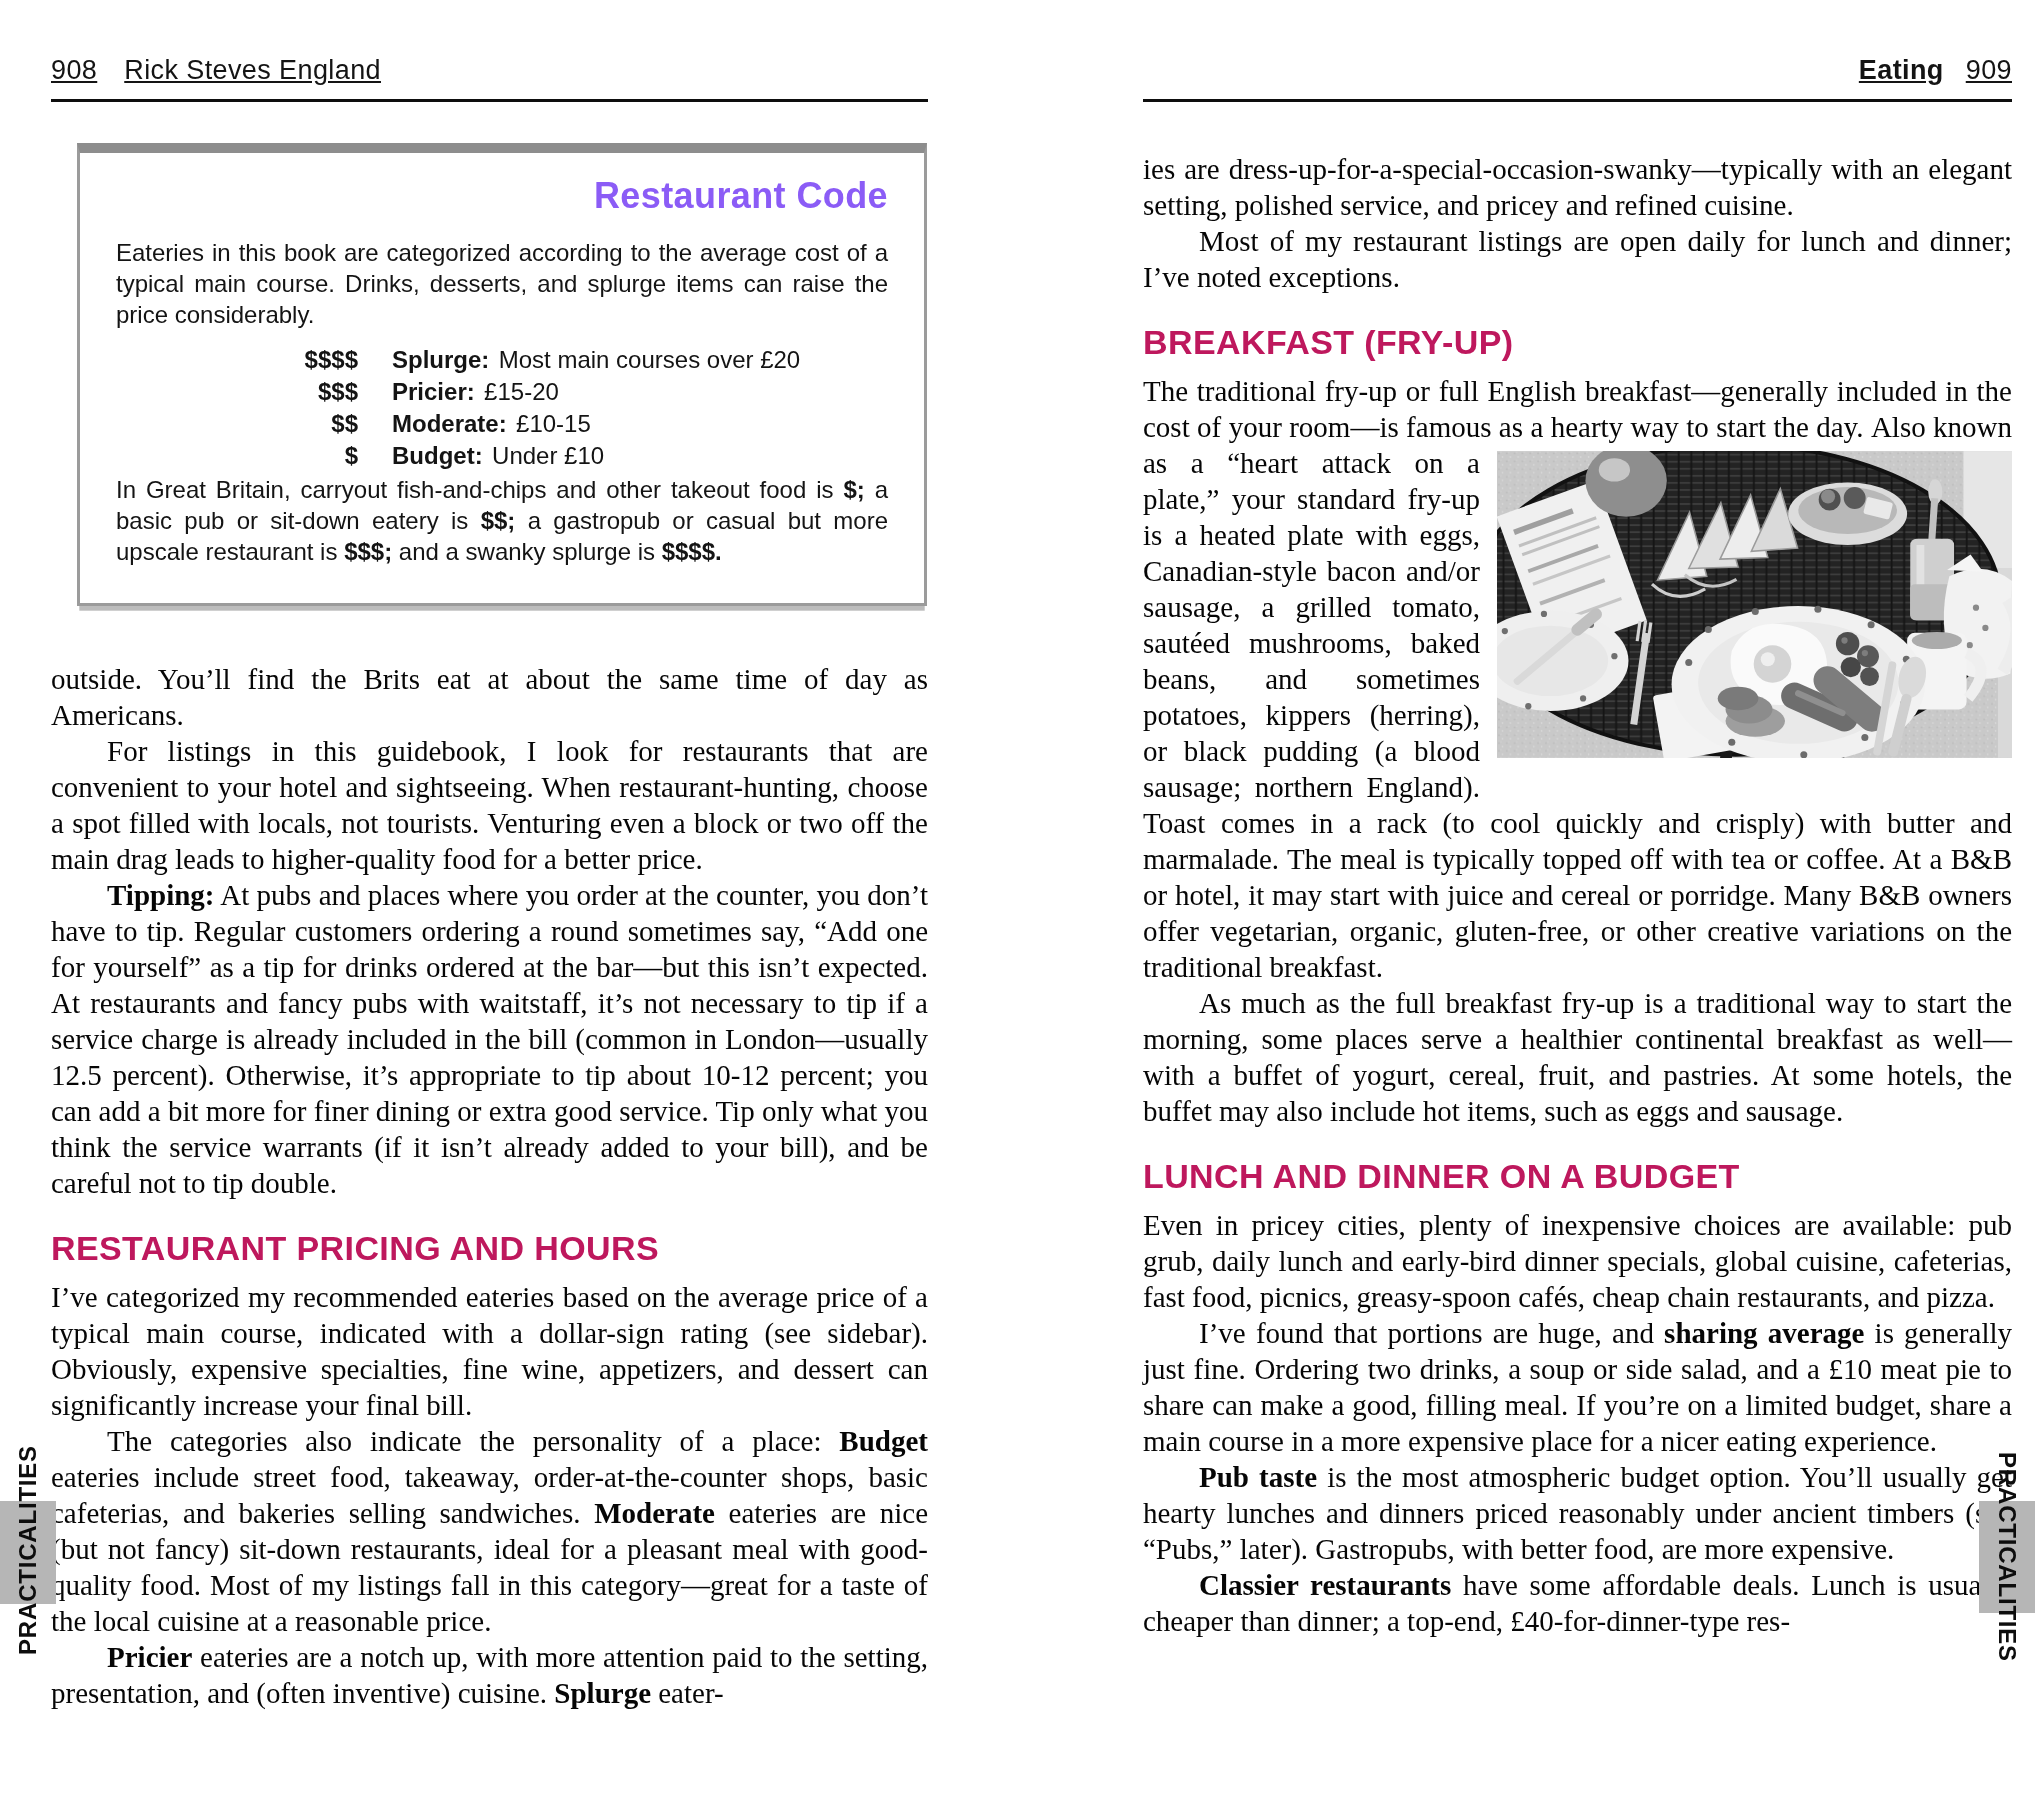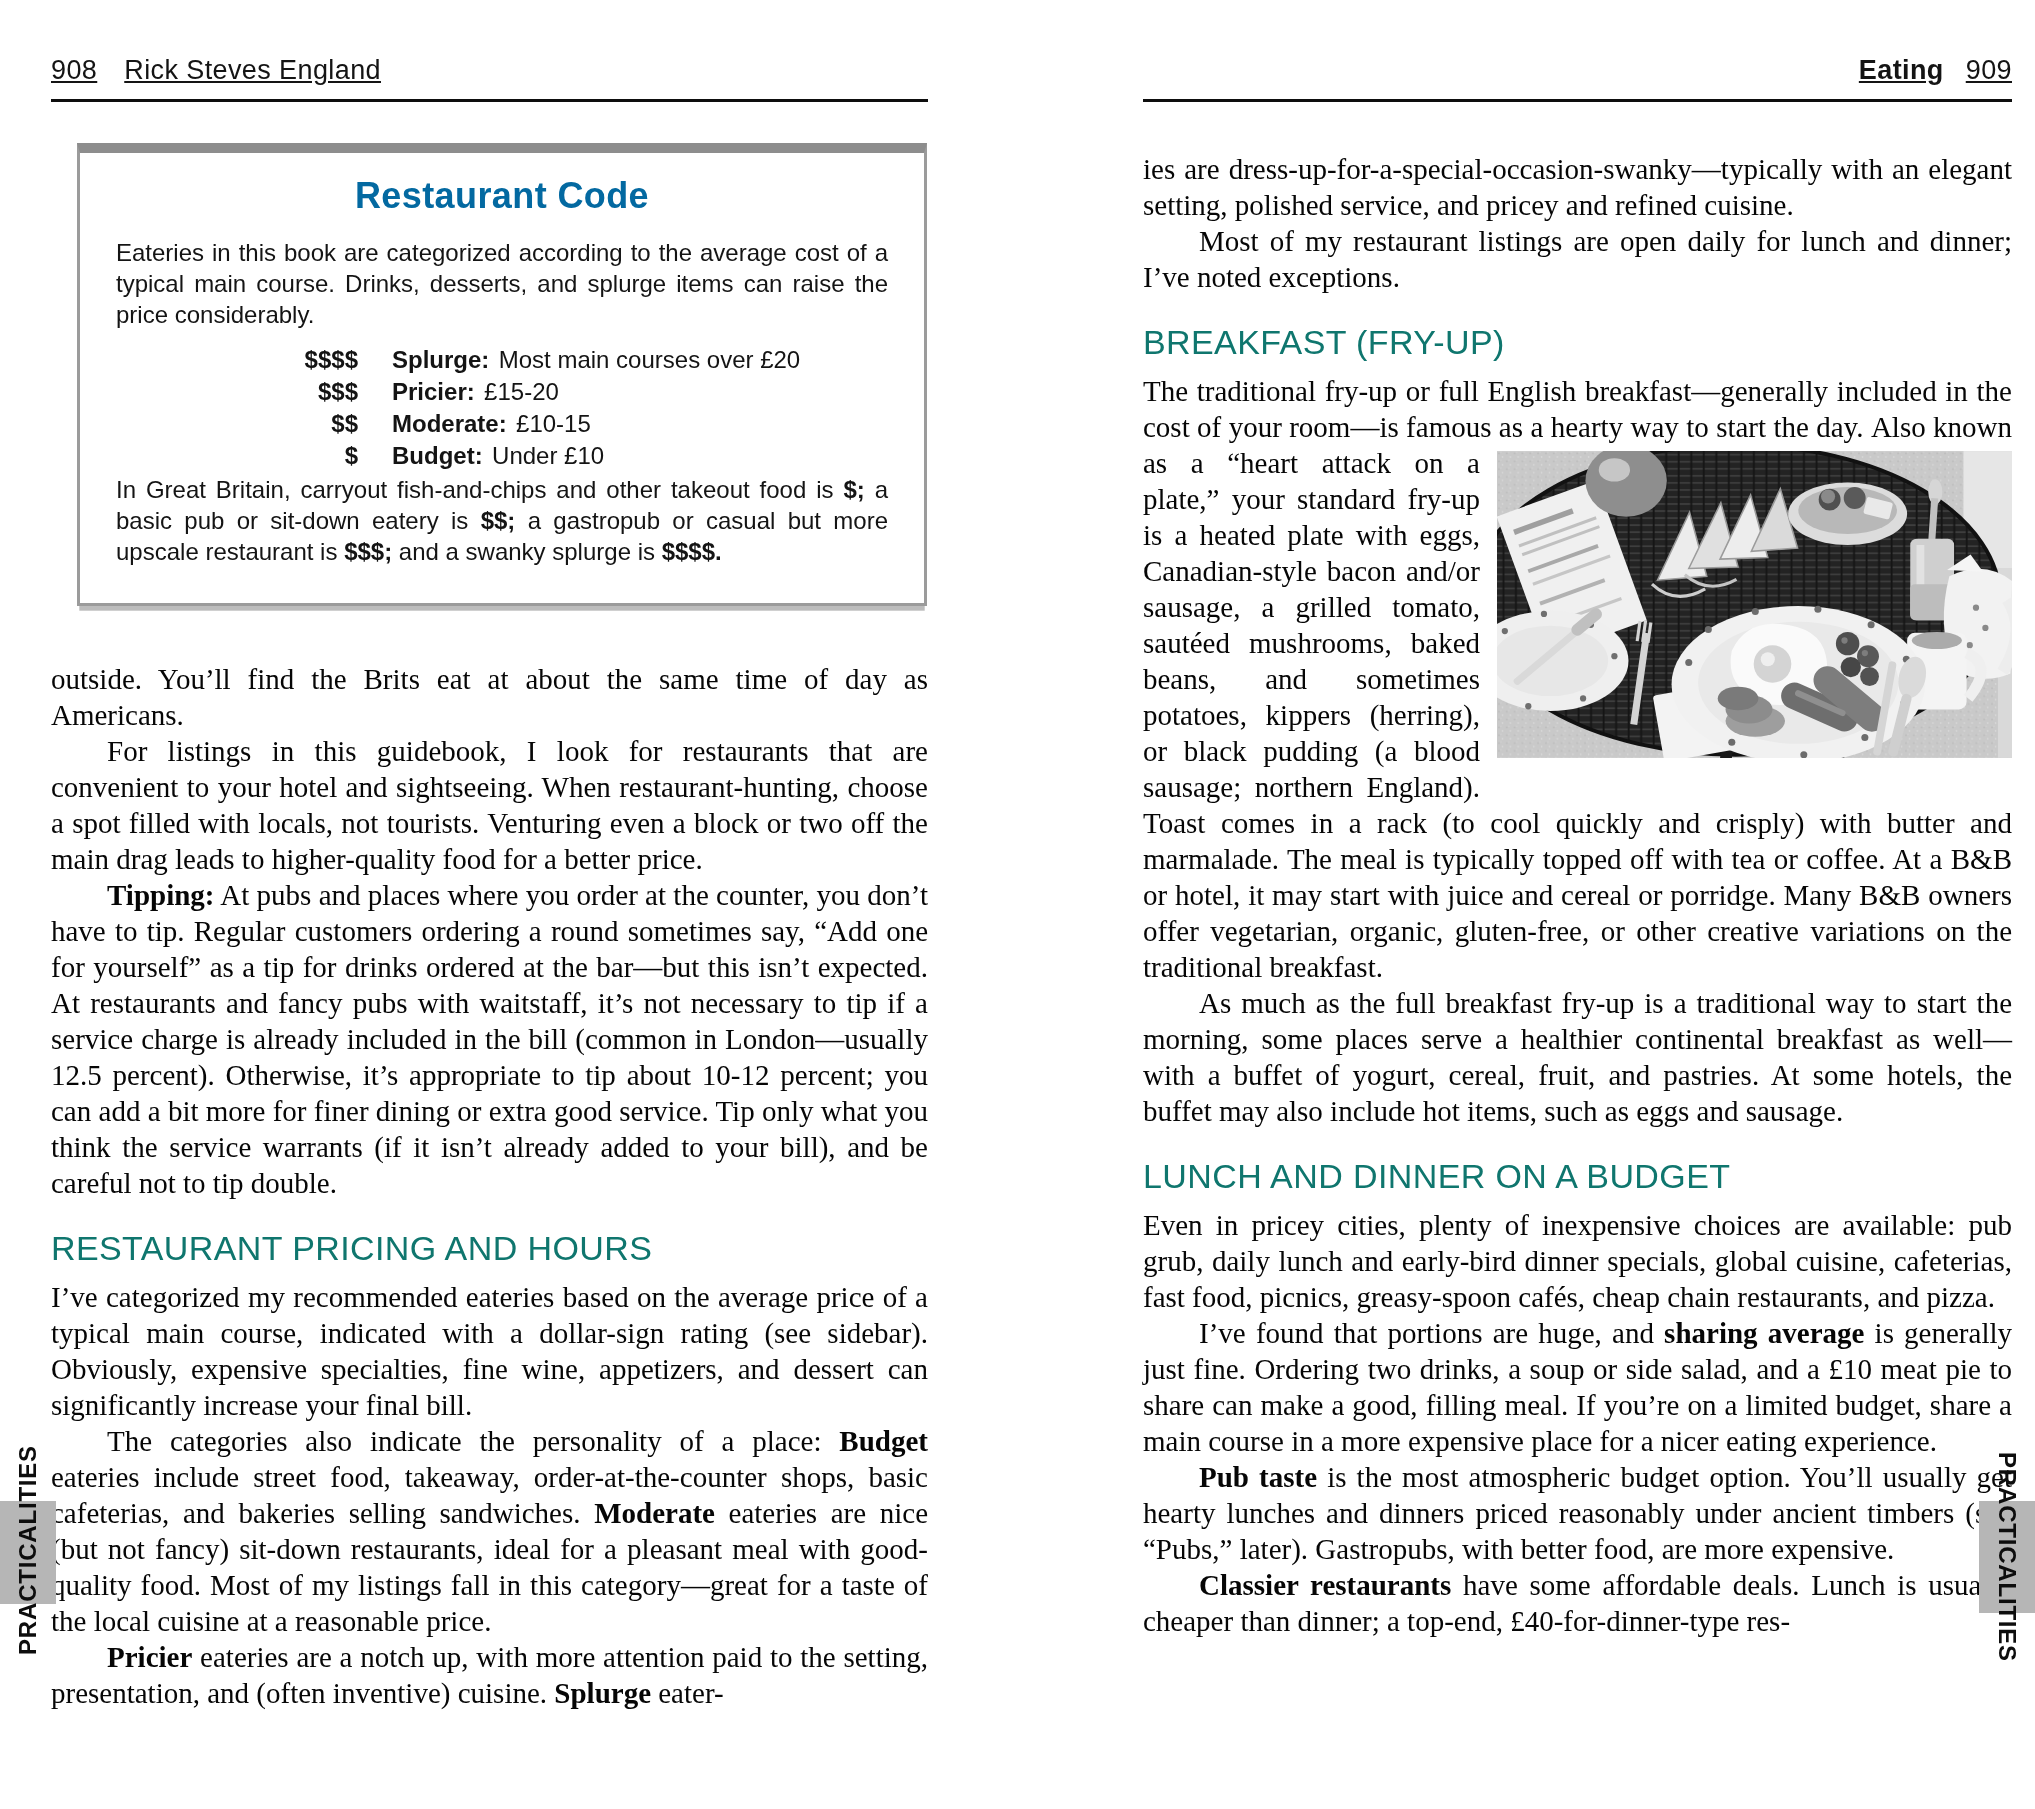--- a/index.html
+++ b/index.html
@@ -24,43 +24,43 @@
 
   
   .code-box{
     position:absolute;left:26px;top:143px;width:850px;height:463px;box-sizing:border-box;
     background:#fff;border:3.9px solid #9b9b9b;border-top:10.2px solid #8d8d8d;
     box-shadow:0 7px 0 -2.3px #bcbcbc;
     padding:9.4px 36px 0 36px;
     font-family:"Liberation Sans", sans-serif;color:#141414;
   }
   .box-title{
-    text-align:center;font-size:36px;font-weight:700;color:#0369a1;
+    text-align:right;font-size:36px;font-weight:700;color:#8b5cf6;
     margin:12.5px 0 20.4px 0;letter-spacing:0.4px;
   }
   .box-text{font-size:24px;line-height:31px;text-align:justify;margin:0;}
   .box-intro{margin-bottom:14px;}
   .price-table{margin:1.6px 0 1.6px 0;}
   .price-row{display:flex;font-size:24px;line-height:32px;}
   .price-symbol{
     display:inline-block;width:276px;padding-right:34px;box-sizing:border-box;
     text-align:right;font-weight:700;
   }
   .price-desc b{margin-right:9.4px;}
   .box-outro{margin-top:1.6px;}
 
   
   .left-body{position:absolute;top:661px;left:0;width:100%;}
   .right-body{position:absolute;top:151px;left:0;width:100%;}
   p.body-para{margin:0;font-size:29px;line-height:36px;text-align:justify;color:#060606;}
   p.body-para.indent{text-indent:56px;}
   p.body-para b{font-weight:700;}
   h2.section{
-    font-family:"Liberation Sans", sans-serif;font-size:34px;font-weight:400;
-    color:#0f766e;letter-spacing:0.4px;margin:28px 0 11px 0;
+    font-family:"Liberation Sans", sans-serif;font-size:34px;font-weight:700;
+    color:#be185d;letter-spacing:0.4px;margin:28px 0 11px 0;
   }
 
   
   .photo-float{float:right;width:515px;height:307px;margin:6.3px 0 12.5px 17px;display:block;}
   .photo-float svg{display:block;}
 
   
   .tab-bg{position:absolute;width:56px;background:#b6b6b6;z-index:0;}
   #tab-bg-left{left:0;top:1501px;height:103px;}
   #tab-bg-right{right:0;top:1501px;height:112px;}

